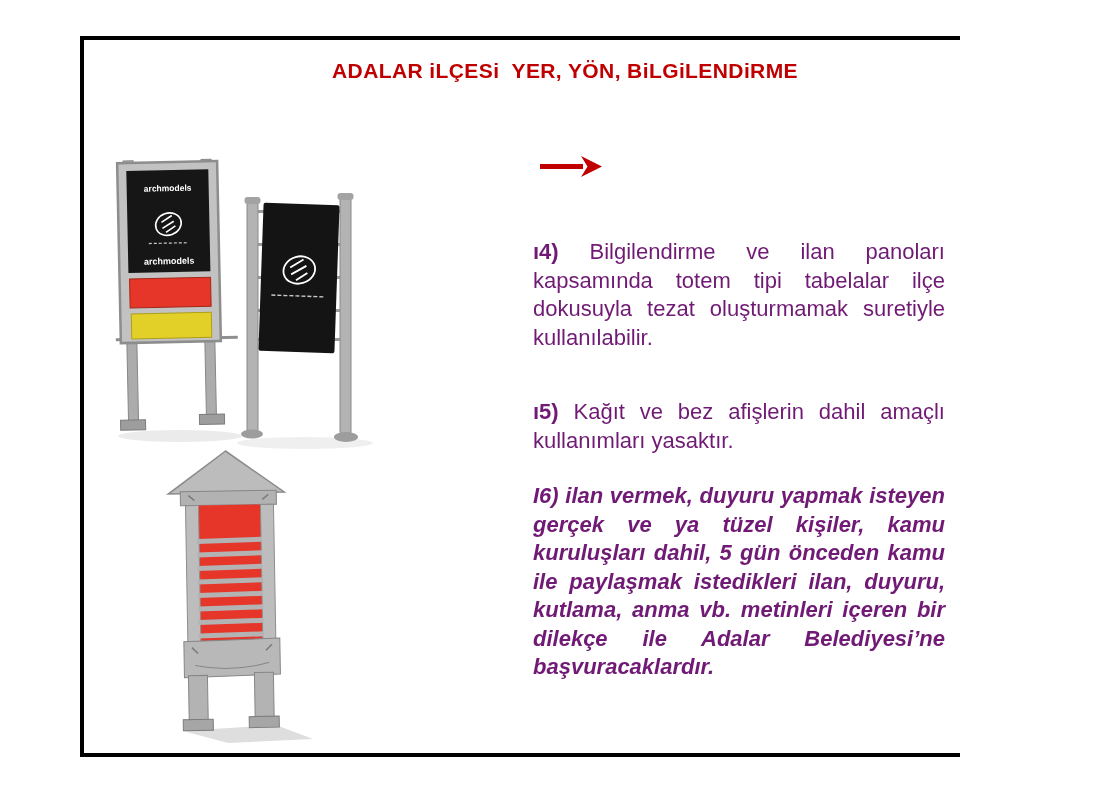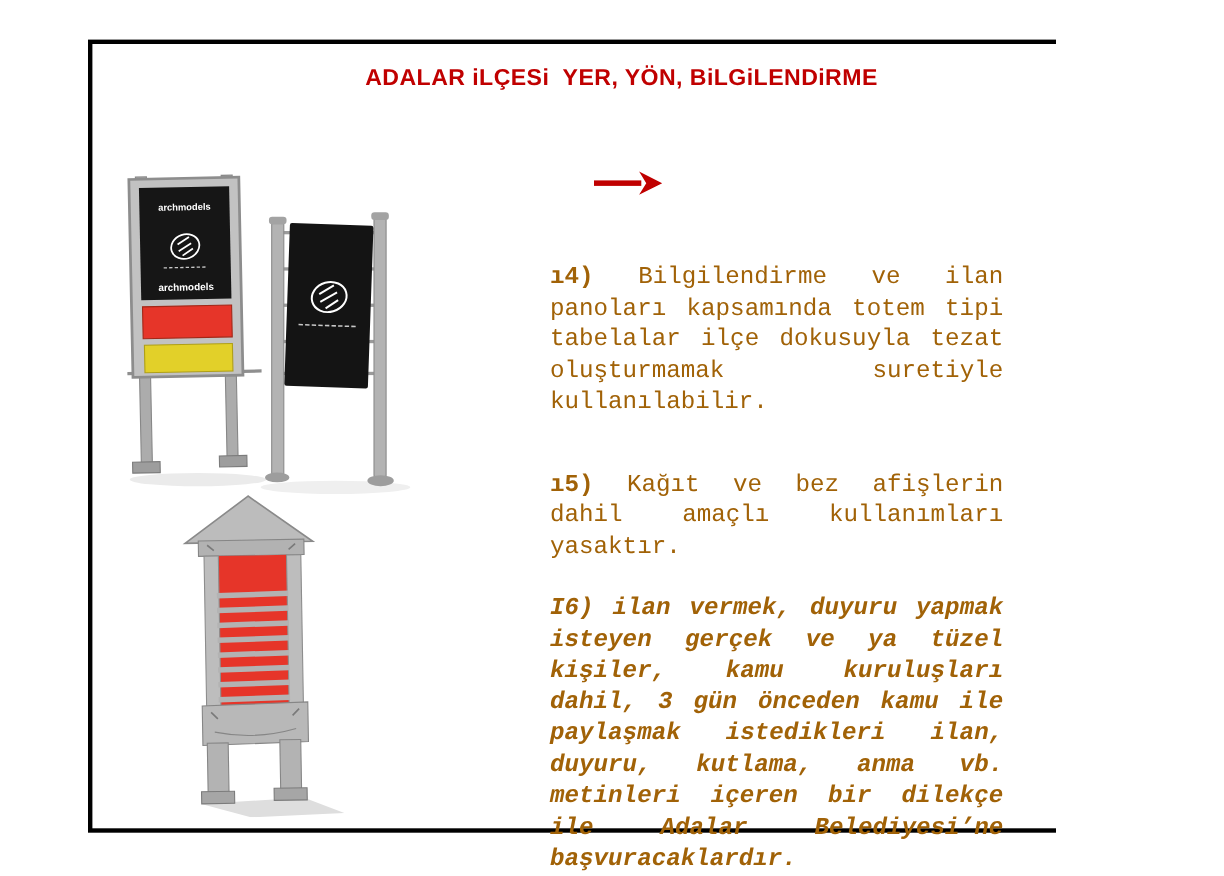--- a/index.html
+++ b/index.html
@@ -3,21 +3,21 @@
 <meta charset="utf-8">
 <style>
   html,body{margin:0;padding:0;background:#fff;}
   #canvas{position:relative;width:960px;height:796px;background:#ffffff;overflow:hidden;
           font-family:"Liberation Sans", sans-serif;}
   .frame{position:absolute;left:80px;top:36px;width:952px;height:721px;
          border:4px solid #000;box-sizing:border-box;background:#fff;}
   .title{position:absolute;left:205px;top:58px;width:720px;text-align:center;
          color:#c00000;font-weight:bold;font-size:21px;line-height:26px;letter-spacing:0.4px;}
   .title-line{white-space:pre;}
-  .textcol{position:absolute;left:500px;top:238px;width:412px;color:#a16207;font-family:Liberation Mono, monospace;}
+  .textcol{position:absolute;left:533px;top:238px;width:412px;color:#701a75;}
   .para{margin:0;text-align:justify;font-size:22px;line-height:28.5px;}
   .para .plabel{font-weight:bold;}
   .para-1{margin-bottom:46px;}
   .para-2{margin-bottom:27px;}
   .para-3{font-weight:bold;font-style:italic;}
   .pagenum{position:absolute;left:960px;top:698px;width:48px;text-align:center;
            color:#3b82f6;font-size:10px;}
   svg text{font-family:"Liberation Sans", sans-serif;}
   .abs{position:absolute;}
 </style>
@@ -129,18 +129,18 @@
       <rect x="29" y="232" width="19" height="46" fill="#b3b3b3" stroke="#868686"></rect>
       <rect x="95" y="230" width="19" height="46" fill="#b3b3b3" stroke="#868686"></rect>
       <rect x="23" y="276" width="30" height="11" fill="#a6a6a6" stroke="#7c7c7c"></rect>
       <rect x="89" y="274" width="30" height="11" fill="#a6a6a6" stroke="#7c7c7c"></rect>
     </g>
   </svg>
 
   <div class="textcol">
     <p class="para para-1"><span class="plabel">ı4)</span> <span>Bilgilendirme ve ilan panoları kapsamında totem tipi tabelalar ilçe dokusuyla tezat oluşturmamak suretiyle kullanılabilir.</span></p>
     <p class="para para-2"><span class="plabel">ı5)</span> <span>Kağıt ve bez afişlerin dahil amaçlı kullanımları yasaktır.</span></p>
-    <p class="para para-3"><span class="plabel">I6)</span> <span>ilan vermek, duyuru yapmak isteyen gerçek ve ya tüzel kişiler, kamu kuruluşları dahil, 3 gün önceden kamu ile paylaşmak istedikleri ilan, duyuru, kutlama, anma vb. metinleri içeren bir dilekçe ile Adalar Belediyesi’ne başvuracaklardır.</span></p>
+    <p class="para para-3"><span class="plabel">I6)</span> <span>ilan vermek, duyuru yapmak isteyen gerçek ve ya tüzel kişiler, kamu kuruluşları dahil, 5 gün önceden kamu ile paylaşmak istedikleri ilan, duyuru, kutlama, anma vb. metinleri içeren bir dilekçe ile Adalar Belediyesi’ne başvuracaklardır.</span></p>
   </div>
 
   <div class="pagenum">45</div>
 
 </div>
 
 </body></html>

